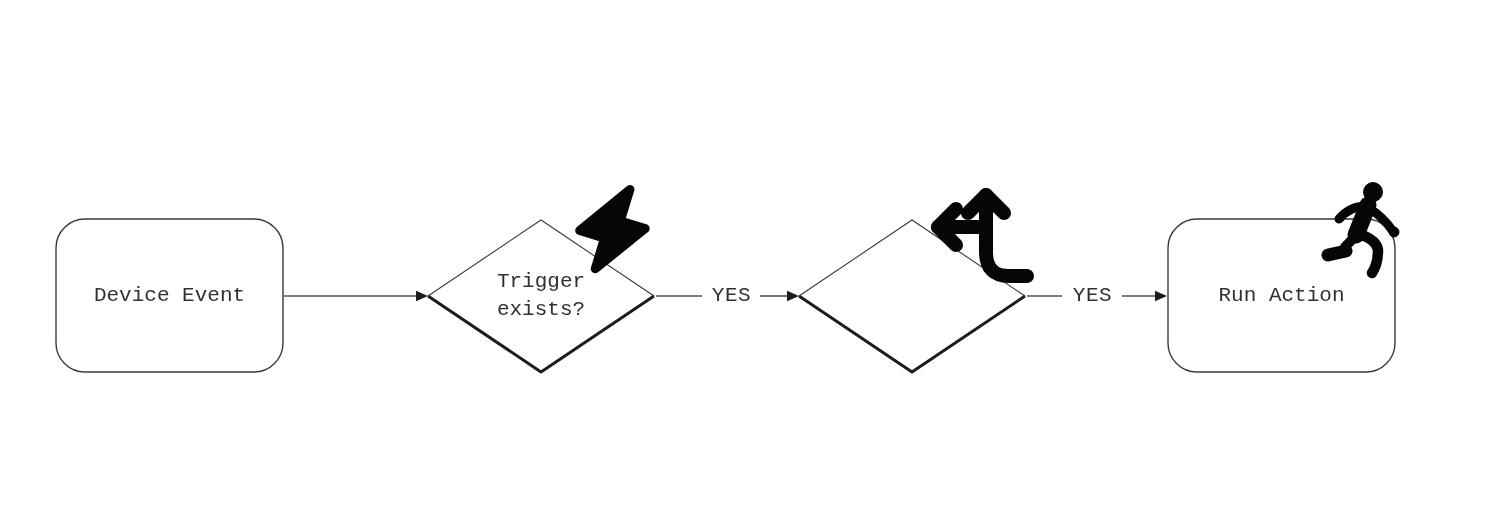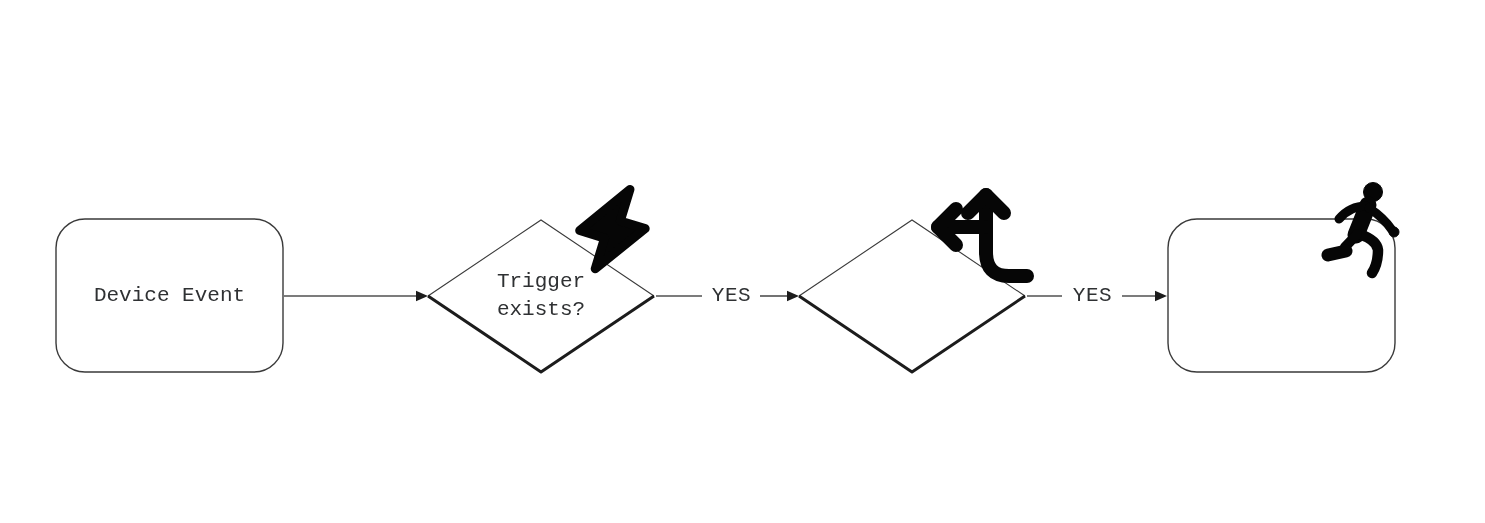--- a/index.html
+++ b/index.html
@@ -108,13 +108,14 @@
   <div class="label node-label" style="left:56px;top:205px;width:227px;height:153px;">Device Event</div>
 
   <div class="label node-label" style="left:461px;top:230px;width:160px;height:104px;">Trigger
 exists?</div>
 
   <div class="label edge-label" style="left:703px;top:267px;width:57px;height:30px;">YES</div>
 
 
   <div class="label edge-label" style="left:1063px;top:267px;width:59px;height:30px;">YES</div>
 
+  <div class="label node-label" style="left:1168px;top:205px;width:227px;height:153px;">Run Action</div>
 </div>
 
 </body></html>

